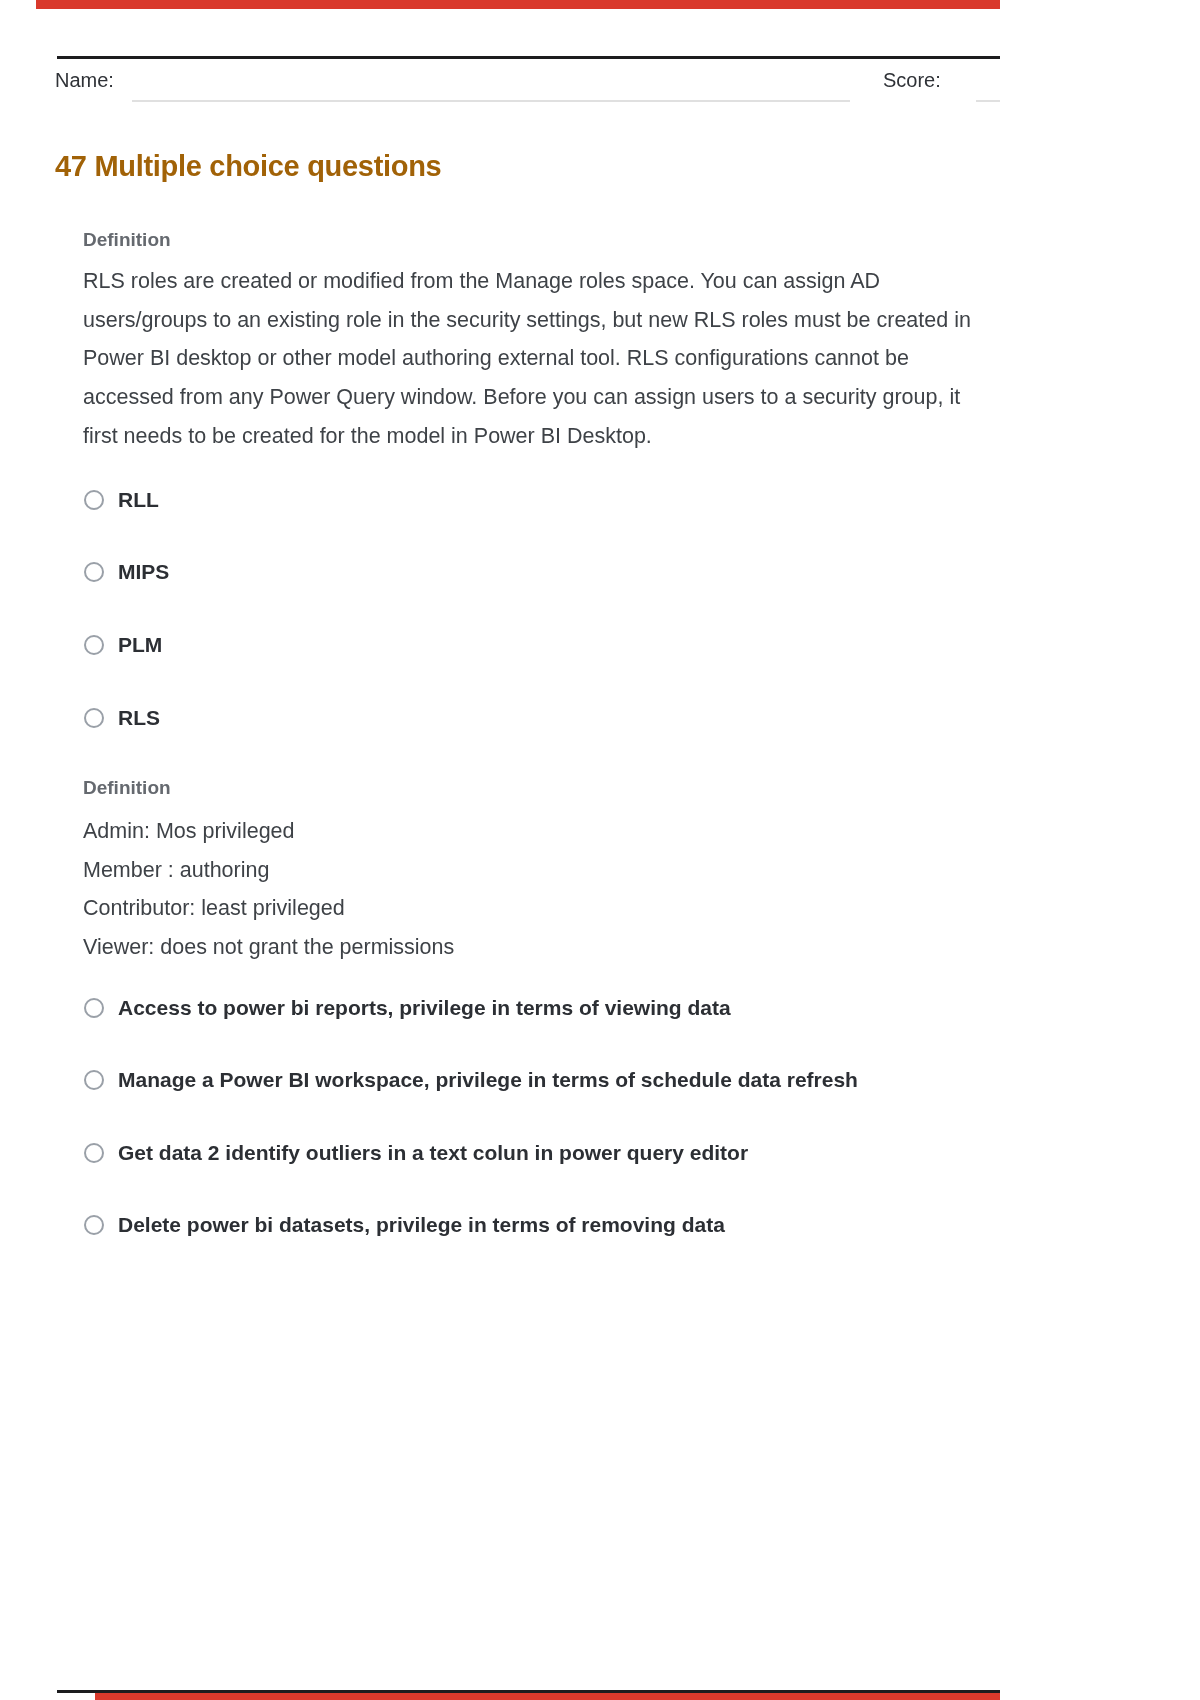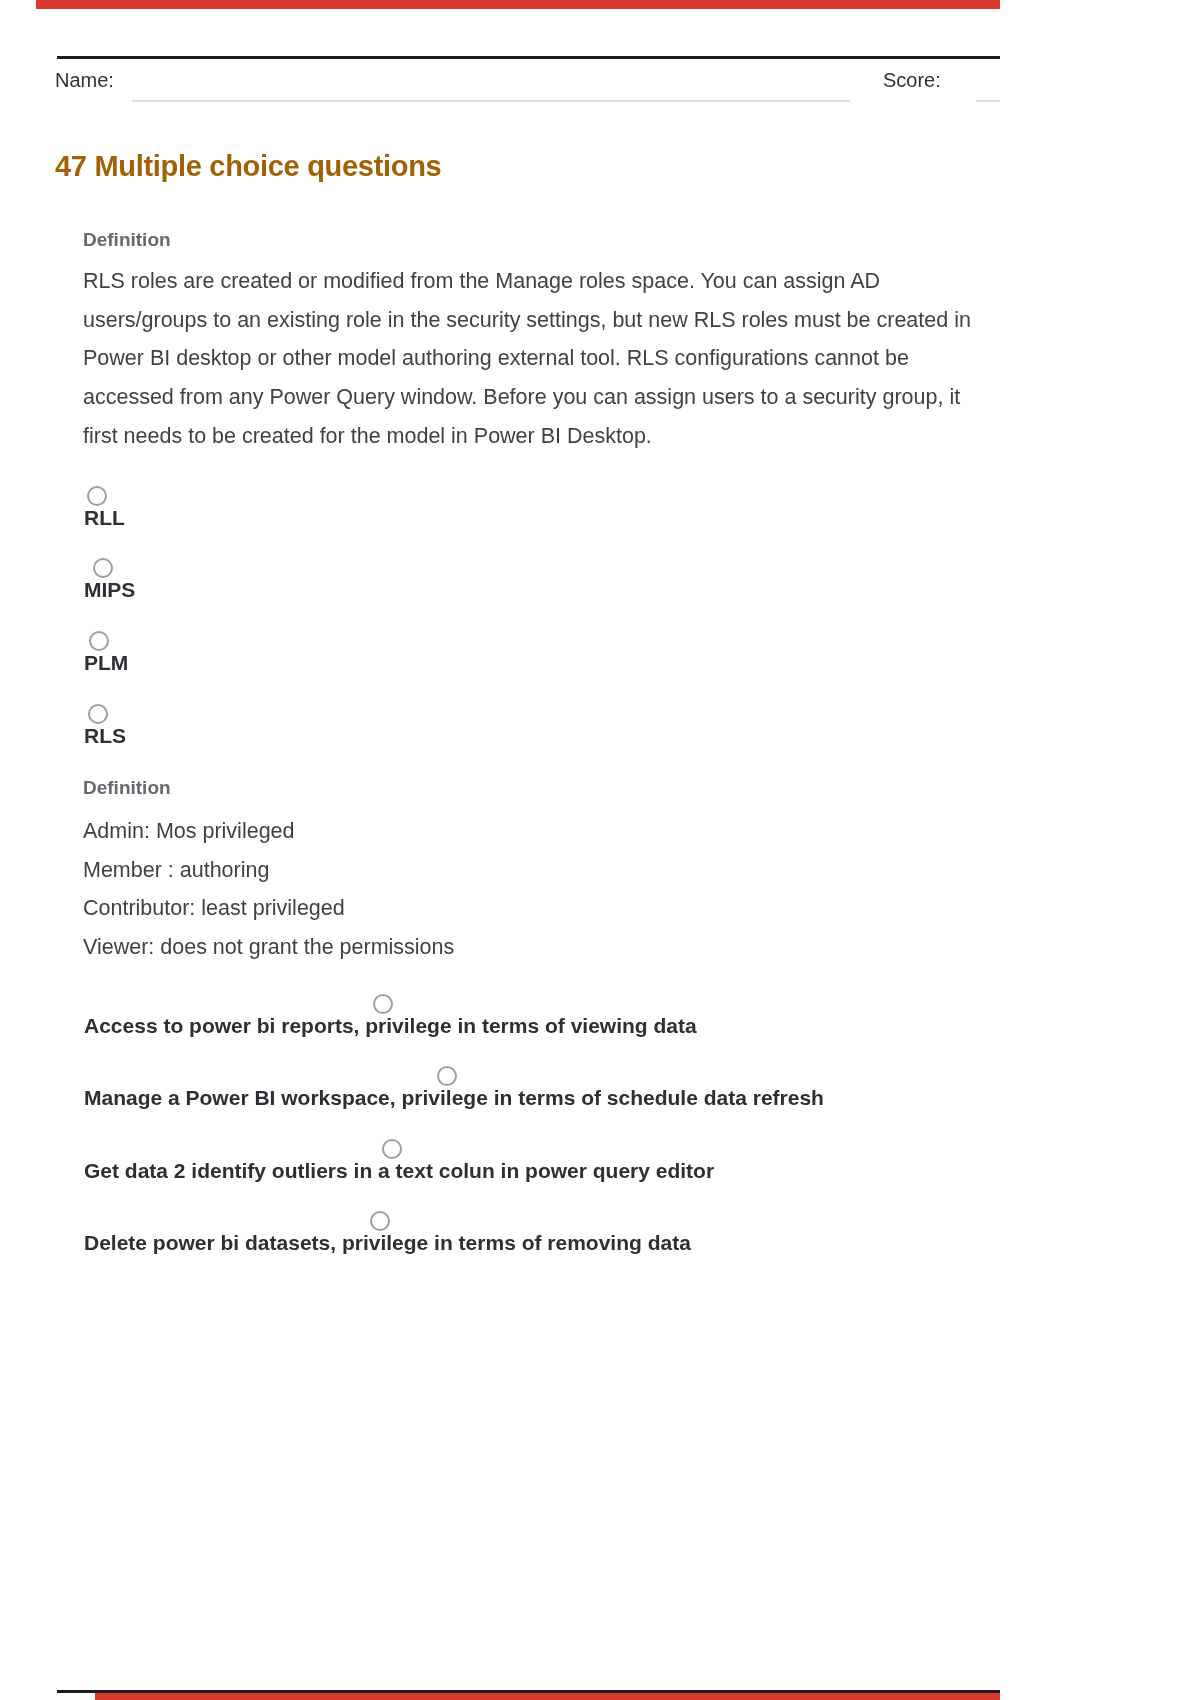--- a/index.html
+++ b/index.html
@@ -71,21 +71,20 @@
   }
 
   
   .opt {
     position: absolute;
     left: 84px;
     height: 28px;
     display: flex;
     align-items: center;
     cursor: pointer;
-    flex-direction: column;
   }
   .radio {
     box-sizing: border-box;
     width: 20px;
     height: 20px;
     border: 2px solid #9aa0a8;
     border-radius: 50%;
     background: #ffffff;
     flex: 0 0 auto;
     margin-right: 14px;

